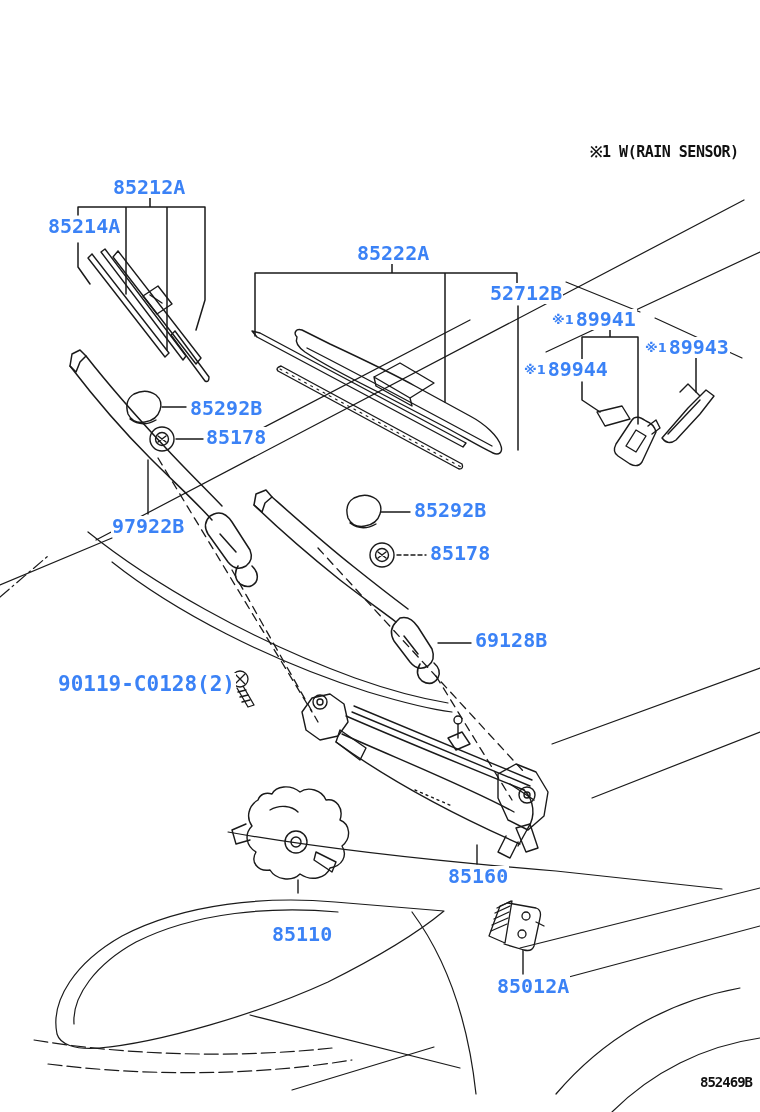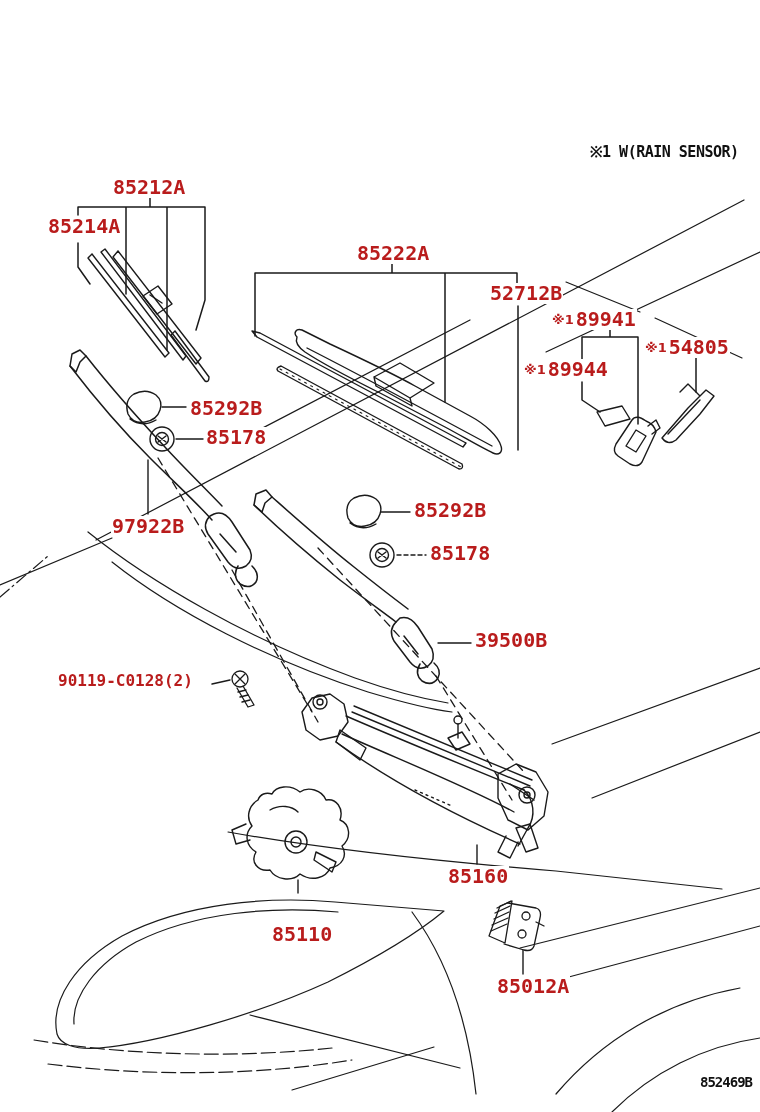--- a/index.html
+++ b/index.html
@@ -1,21 +1,21 @@
 <!DOCTYPE html>
 <html><head>
 <meta charset="utf-8">
 <style>
   html,body{margin:0;padding:0;background:#fff;}
   #page{position:relative;width:760px;height:1112px;background:#fff;overflow:hidden;
         font-family:"DejaVu Sans Mono","Liberation Mono",monospace;padding-left:47px;}
   #art{position:absolute;left:0;top:0;z-index:0;}
   .lbl{position:absolute;z-index:2;font:bold 20px "DejaVu Sans Mono","Liberation Mono",monospace;
-       color:#b91c1c;background:#fff;line-height:1.05;white-space:nowrap;padding:0 1px;}
-  .lbl.sm{font-size:16px;}
+       color:#3b82f6;background:#fff;line-height:1.05;white-space:nowrap;padding:0 1px;}
+  .lbl.sm{font-size:21px;}
   .pfx{font:bold 13px "DejaVu Sans","Liberation Sans",sans-serif;vertical-align:2px;margin-right:2px;}
   .note{position:absolute;z-index:2;font:bold 15px "DejaVu Sans Mono","Liberation Mono",monospace;
         letter-spacing:-0.5px;color:#111;white-space:nowrap;}
   .fcode{position:absolute;z-index:2;font:bold 14px "DejaVu Sans Mono","Liberation Mono",monospace;
         letter-spacing:-1px;color:#111;margin-left:20px;}
 </style>
 </head>
 <body>
 
 <div id="page">
@@ -182,33 +182,33 @@
 
   <div class="lbl" style="left:112px;top:177px">85212A</div>
   <div class="lbl" style="left:47px;top:216px">85214A</div>
   <div class="lbl" style="left:356px;top:243px">85222A</div>
   <div class="lbl" style="left:489px;top:283px">52712B</div>
 
   <div class="lbl" style="left:551px;top:309px">
     <span class="pfx">※1</span><span>89941</span>
   </div>
   <div class="lbl" style="left:644px;top:337px">
-    <span class="pfx">※1</span><span>54805</span>
+    <span class="pfx">※1</span><span>89943</span>
   </div>
   <div class="lbl" style="left:523px;top:359px">
     <span class="pfx">※1</span><span>89944</span>
   </div>
 
   <div class="lbl" style="left:189px;top:398px">85292B</div>
   <div class="lbl" style="left:205px;top:427px">85178</div>
   <div class="lbl" style="left:111px;top:516px">97922B</div>
 
   <div class="lbl" style="left:413px;top:500px">85292B</div>
   <div class="lbl" style="left:429px;top:543px">85178</div>
-  <div class="lbl" style="left:474px;top:630px">39500B</div>
+  <div class="lbl" style="left:474px;top:630px">69128B</div>
 
   <div class="lbl sm" style="left:57px;top:673px">90119-C0128(2)</div>
 
   <div class="lbl" style="left:271px;top:924px">85110</div>
   <div class="lbl" style="left:447px;top:866px">85160</div>
   <div class="lbl" style="left:496px;top:976px">85012A</div>
 
   <div class="fcode" style="left:680px;top:1074px">852469B</div>
 </div>
 

